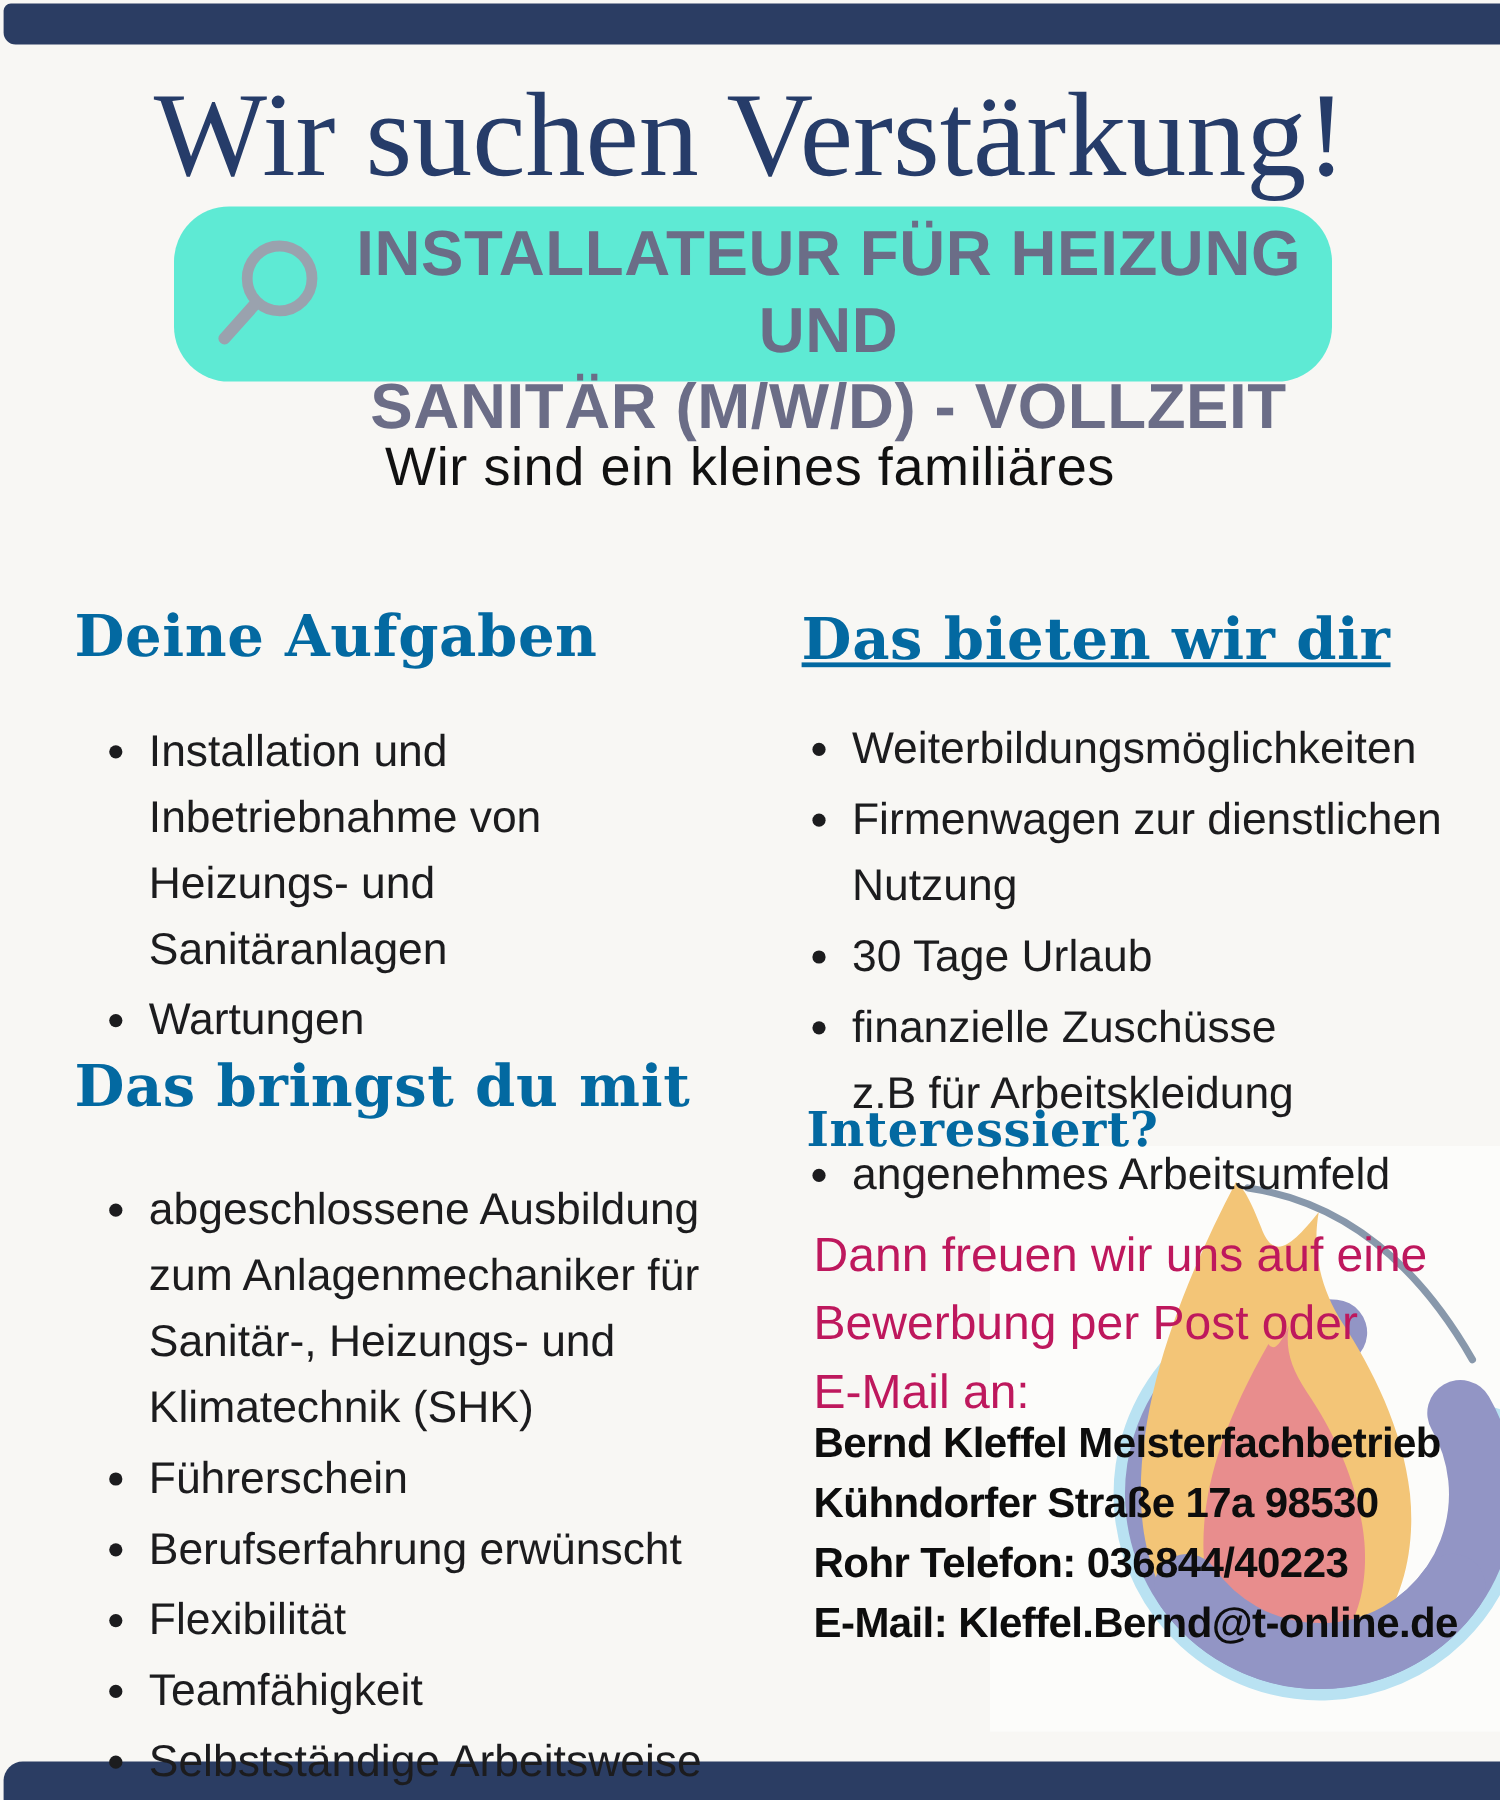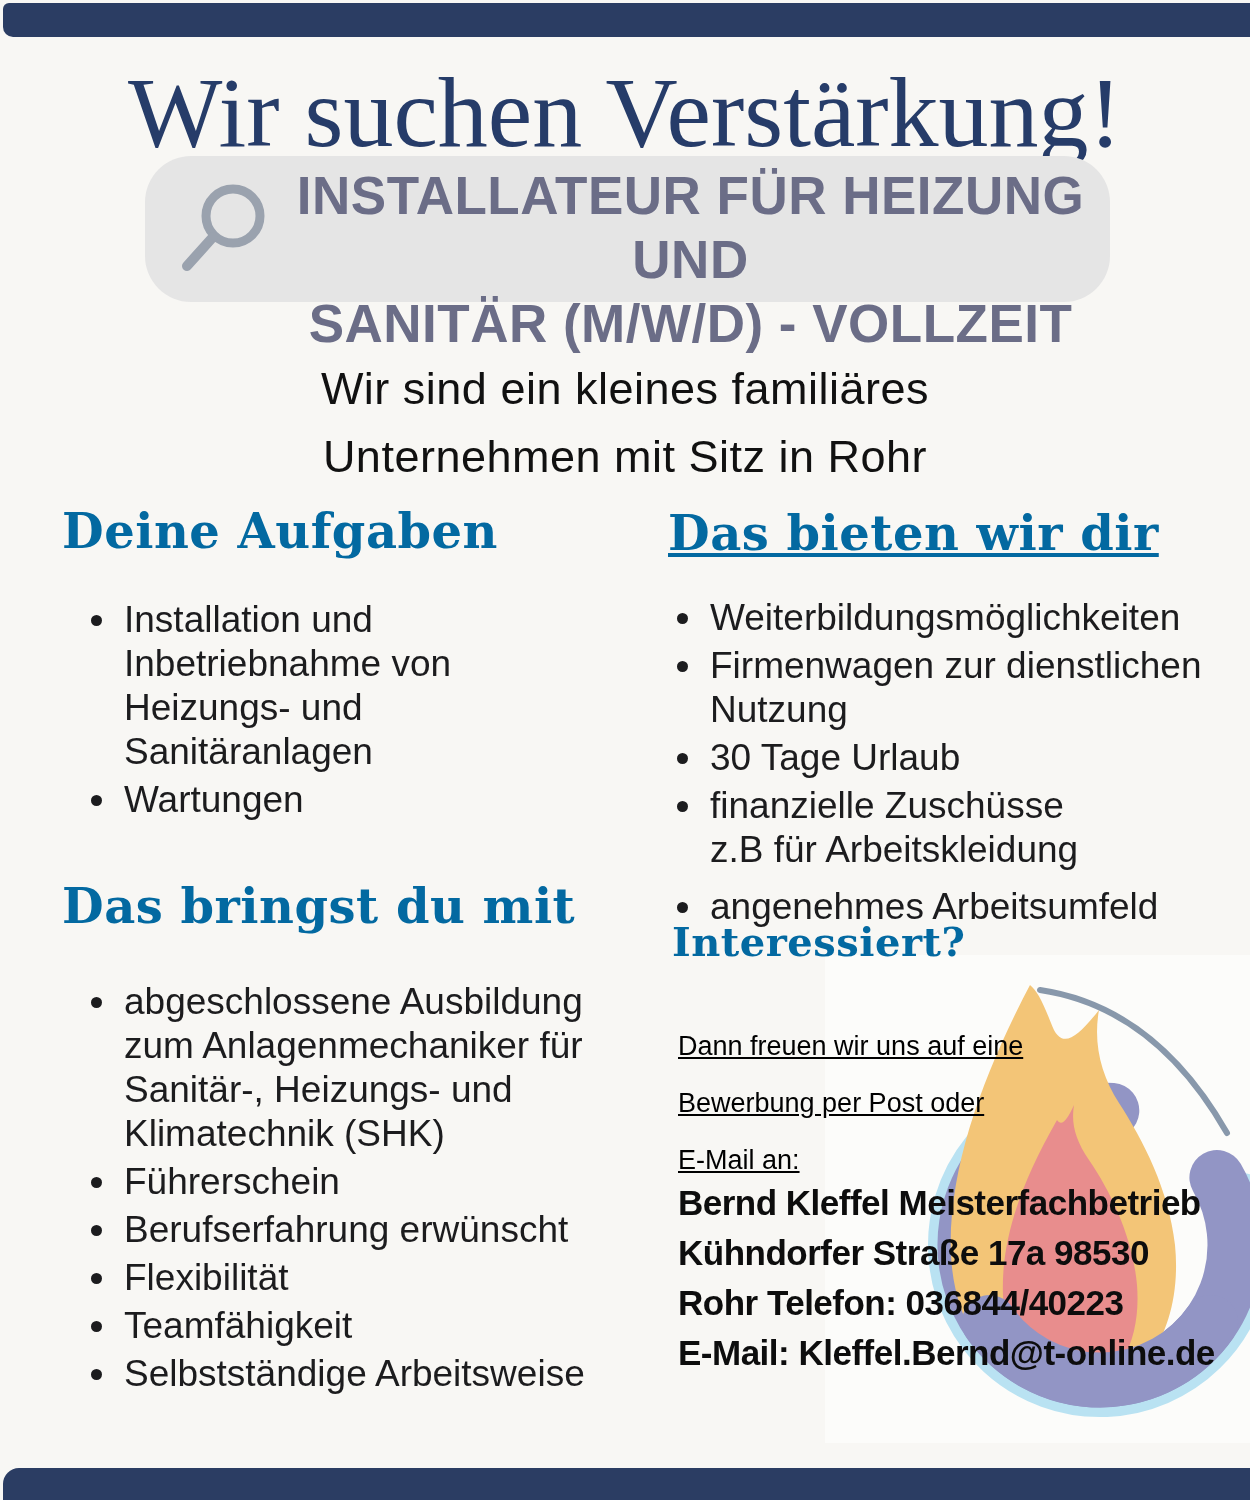--- a/index.html
+++ b/index.html
@@ -20,22 +20,22 @@
     background:#2b3d63;border-radius:16px 0 0 0;
   }
   .title{
     position:absolute;top:60px;left:0;width:100%;
     text-align:center;
     font-family:"Liberation Serif", serif;
     font-size:100px;line-height:1.05;font-weight:400;
     color:#263c69;letter-spacing:0px;
   }
   .chip{
-    position:absolute;top:156px;left:145px;width:965px;height:146px;
-    background:#e5e5e5;border-radius:46px;
+    position:absolute;top:172px;left:145px;width:965px;height:146px;
+    background:#5eead4;border-radius:46px;
   }
   .search-icon{position:absolute;left:28px;top:22px;width:100px;height:100px;}
   .chip-text{
     position:absolute;left:150px;right:24px;top:8px;
     text-align:center;font-weight:bold;font-size:53px;line-height:64px;
     letter-spacing:0.5px;color:#6b6d87;
   }
   .intro{
     position:absolute;top:355px;left:0;width:100%;
     text-align:center;font-size:45px;font-weight:normal;line-height:1.5;
@@ -46,36 +46,36 @@
     font-family:"DejaVu Serif", serif;
     font-weight:bold;color:#0369a1;
     font-size:48px;line-height:1.1;letter-spacing:0.5px;
   }
   .h-tasks{left:62px;top:505px;}
   .h-offer{left:668px;top:507px;text-decoration:underline;}
   .h-bring{left:62px;top:880px;}
   .h-interested{left:672px;top:920px;font-size:40px;}
   ul.bullets{
     position:absolute;margin:0;padding:0 0 0 58px;
-    font-size:37px;line-height:44px;
+    font-size:37px;line-height:55px;
   }
   ul.bullets li{white-space:pre-line;margin:0 0 4px 0;padding-left:4px;}
   .ul-tasks{left:62px;top:598px;width:520px;}
   .ul-tasks li{margin-bottom:2px;}
   .ul-bring{left:62px;top:980px;width:560px;}
   .ul-bring li{margin-bottom:3px;}
   .ul-offer{left:648px;top:596px;width:585px;}
   .ul-offer li{margin-bottom:5px;}
   .ul-offer li:last-child{margin-top:13px;}
   ul.plain{
     list-style:none;margin:0;padding:0;position:absolute;
   }
   .interested-text{
     left:678px;top:1018px;width:570px;
-    font-size:27px;line-height:57px;color:#000000;text-decoration:underline;
+    font-size:40px;line-height:57px;color:#be185d;
   }
   .contact-text{
     left:678px;top:1178px;width:574px;
     font-size:35px;line-height:50px;font-weight:bold;
     letter-spacing:-0.5px;color:#0d0d0d;
   }
   .logo{
     position:absolute;left:825px;top:955px;width:425px;height:488px;
     background:#fcfcfa;z-index:0;
   }
@@ -99,21 +99,20 @@
       </svg>
     </span>
     <div class="chip-text">
       <div>INSTALLATEUR FÜR HEIZUNG UND</div>
       <div>SANITÄR (M/W/D) - VOLLZEIT</div>
     </div>
   </div>
 
   <div class="intro layer">
     <div>Wir sind ein kleines familiäres</div>
-    <div>Unternehmen mit Sitz in Rohr</div>
   </div>
 
   <div class="slab-heading h-tasks layer">Deine Aufgaben</div>
   <ul class="bullets ul-tasks layer">
       <li>Installation und
 Inbetriebnahme von
 Heizungs- und
 Sanitäranlagen</li>
       <li>Wartungen</li>
     </ul>

